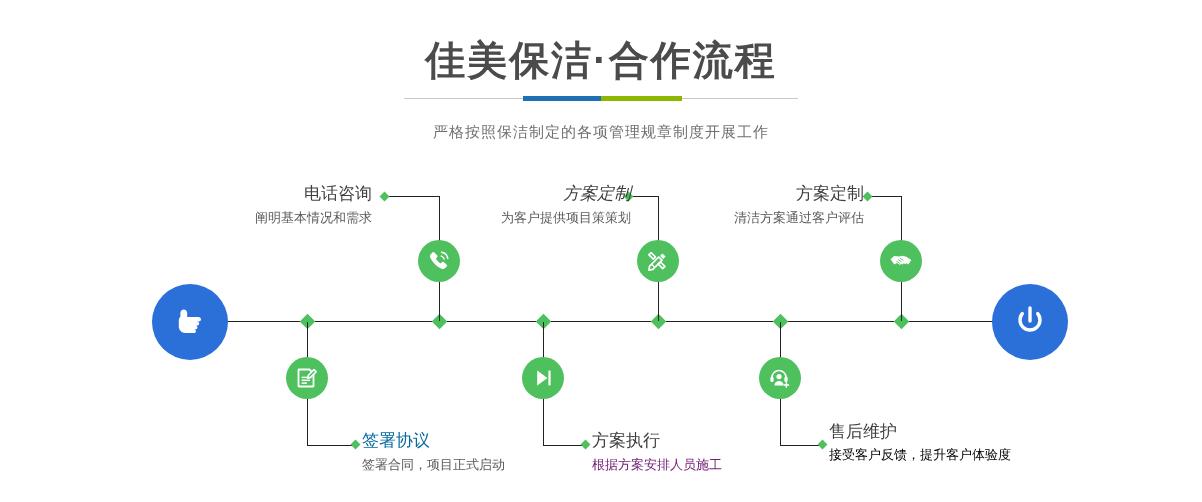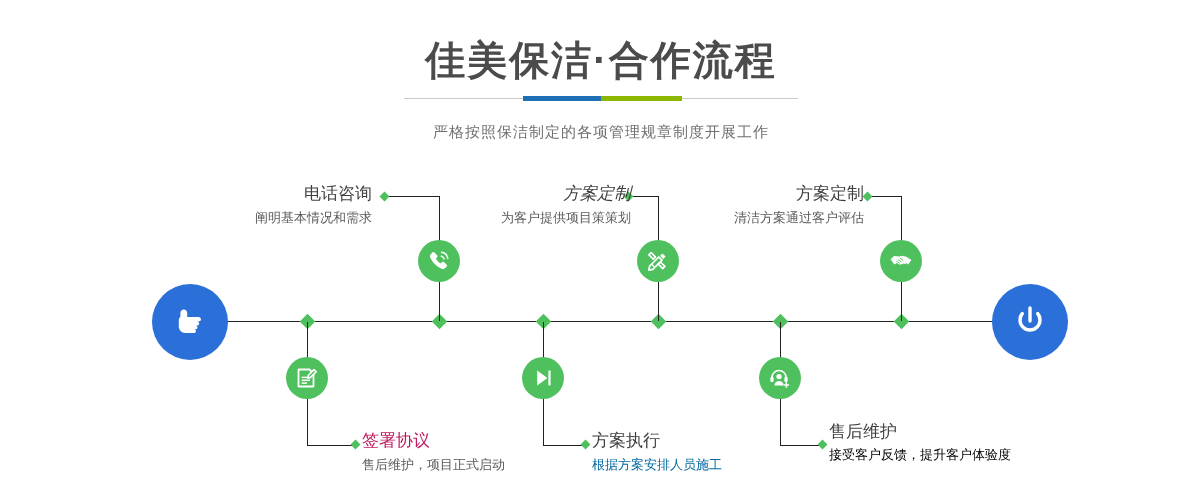--- a/index.html
+++ b/index.html
@@ -235,22 +235,22 @@
         <svg width="26" height="26" viewBox="0 0 26 26">
           <path fill="none" stroke="#ffffff" stroke-width="1.8" d="M5 4.5h10.5l4 4V21a0.5 0.5 0 0 1-0.5 0.5H5a0.5 0.5 0 0 1-0.5-0.5V5a0.5 0.5 0 0 1 0.5-0.5z"></path>
           <line x1="7.6" y1="12.4" x2="16" y2="12.4" stroke="#ffffff" stroke-width="1.5"></line>
           <line x1="7.6" y1="15.3" x2="16" y2="15.3" stroke="#ffffff" stroke-width="1.5"></line>
           <line x1="7.6" y1="18.1" x2="13" y2="18.1" stroke="#ffffff" stroke-width="1.5"></line>
           <path fill="#4fc05e" stroke="#ffffff" stroke-width="1.6" stroke-linejoin="round" d="M14.4 10.2l5.6-5.6 2.2 2.2-5.6 5.6-2.9 0.7z"></path>
         </svg>
       </span>
     </div>
     <div class="label bottom" style="left:362px; top:430px;">
-      <div class="l-title" style="color: #be185d;">签署协议</div>
-      <div class="l-desc" style="color: rgb(90, 90, 90);">售后维护，项目正式启动</div>
+      <div class="l-title" style="color: #0369a1;">签署协议</div>
+      <div class="l-desc" style="color: rgb(90, 90, 90);">签署合同，项目正式启动</div>
     </div>
 
     <div class="node-diamond" style="left: 653px; background: rgb(79, 192, 94);"></div>
     <div class="vline" style="left: 658px; top: 196px; height: 125px; background: rgb(34, 34, 34);"></div>
     <div class="hline" style="left: 629px; top: 196px; width: 30px; background: rgb(34, 34, 34);"></div>
     <div class="tick-diamond" style="left: 625px; top: 193px; background: rgb(79, 192, 94);"></div>
     <div class="badge" style="left: 637px; top: 240px; background: rgb(79, 192, 94);">
       <span>
         <svg width="26" height="26" viewBox="0 0 26 26">
           <g transform="rotate(0 13 13)">
@@ -275,21 +275,21 @@
     <div class="badge" style="left: 522px; top: 357px; background: rgb(79, 192, 94);">
       <span>
         <svg width="26" height="26" viewBox="0 0 26 26">
           <path fill="#ffffff" d="M7.2 5.6l10.2 7.4-10.2 7.4z"></path>
           <rect x="18.4" y="5.6" width="2.2" height="14.8" fill="#ffffff"></rect>
         </svg>
       </span>
     </div>
     <div class="label bottom" style="left:592px; top:430px;">
       <div class="l-title" style="color: rgb(63, 63, 63);">方案执行</div>
-      <div class="l-desc" style="color: #0369a1;">根据方案安排人员施工</div>
+      <div class="l-desc" style="color: #701a75;">根据方案安排人员施工</div>
     </div>
 
     <div class="node-diamond" style="left: 896px; background: rgb(79, 192, 94);"></div>
     <div class="vline" style="left: 901px; top: 196px; height: 125px; background: rgb(34, 34, 34);"></div>
     <div class="hline" style="left: 868px; top: 196px; width: 34px; background: rgb(34, 34, 34);"></div>
     <div class="tick-diamond" style="left: 864px; top: 193px; background: rgb(79, 192, 94);"></div>
     <div class="badge" style="left: 880px; top: 240px; background: rgb(79, 192, 94);">
       <span>
         <svg width="26" height="26" viewBox="0 0 26 26">
           <path fill="#ffffff" d="M2.6 11.2l3.5-3.2 5.4 0.4 2.5-0.6 4.3 0.9 5.1 3.3-3.2 4.6-2.1-1.6-0.6 1.2-1.9-0.9-0.7 1.3-2-0.9-0.8 1.2-3.4-1.9-2.4 1.6z"></path>

